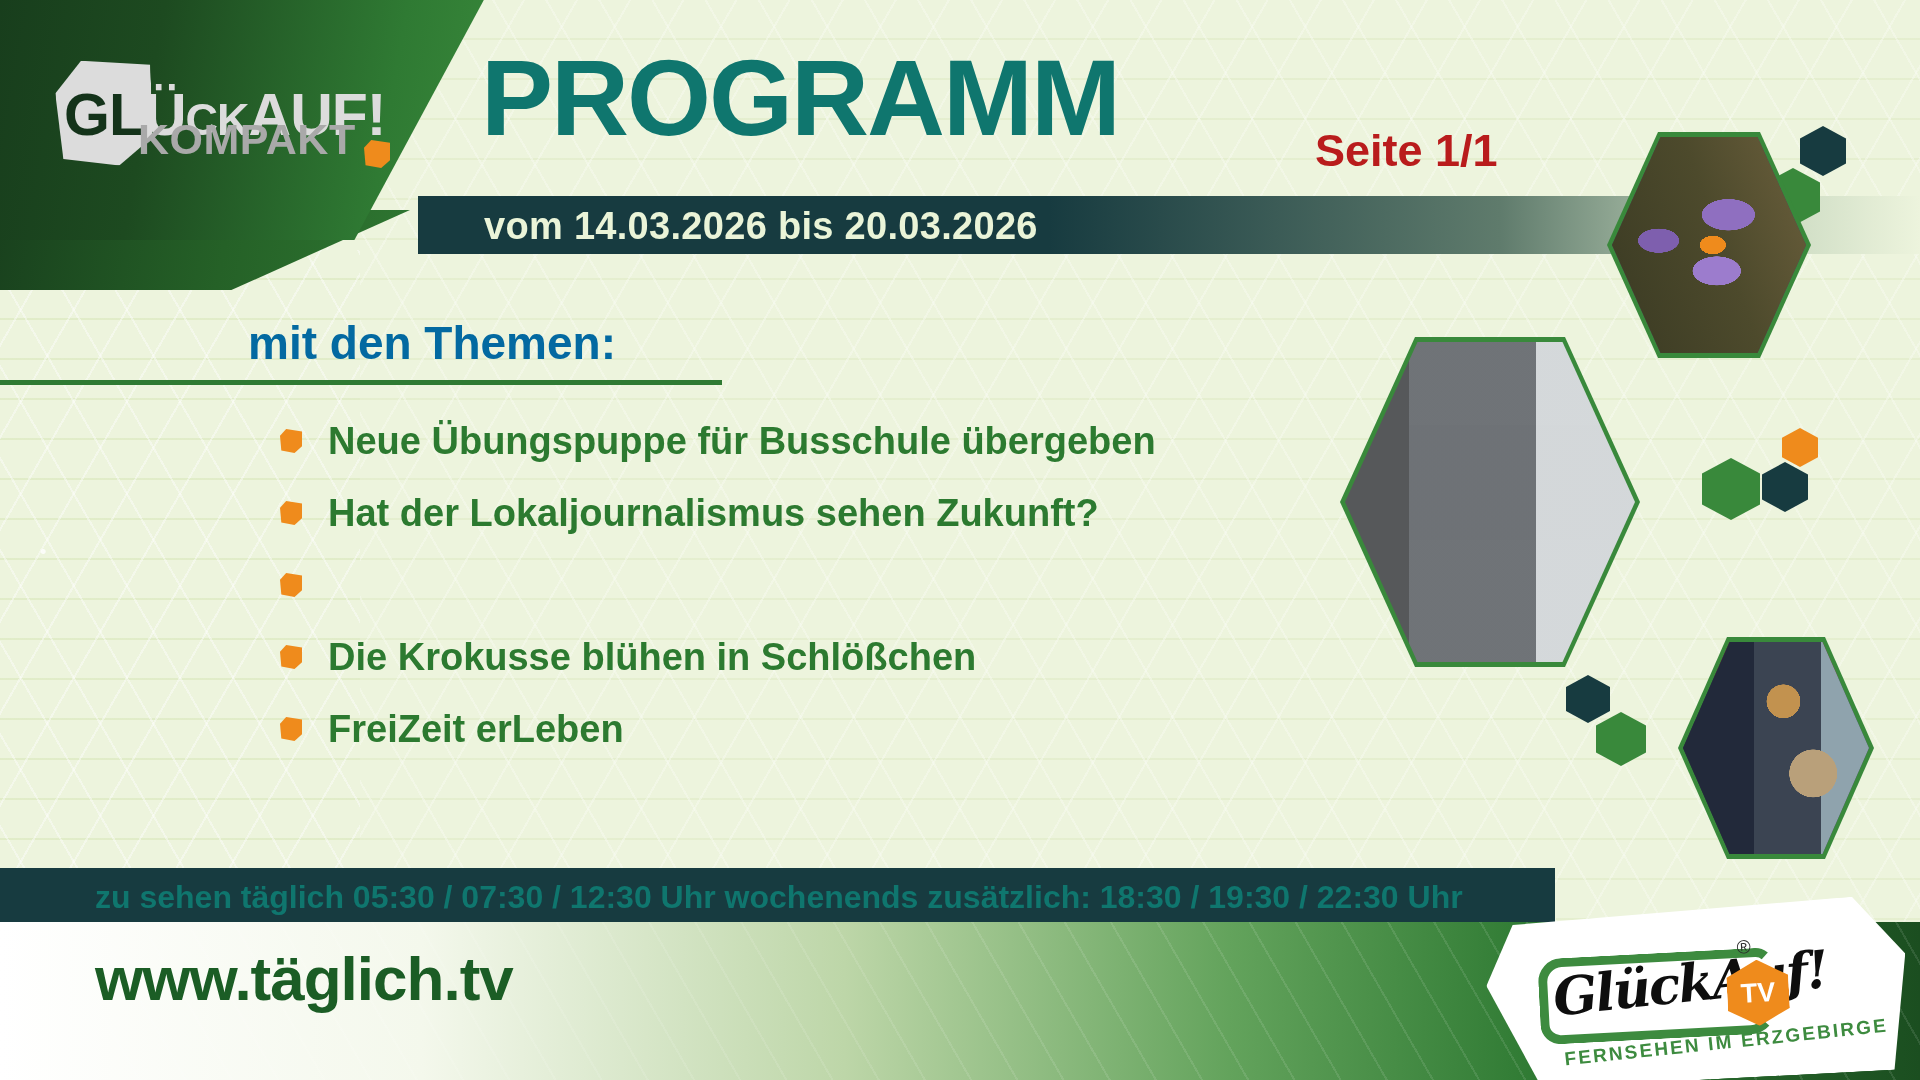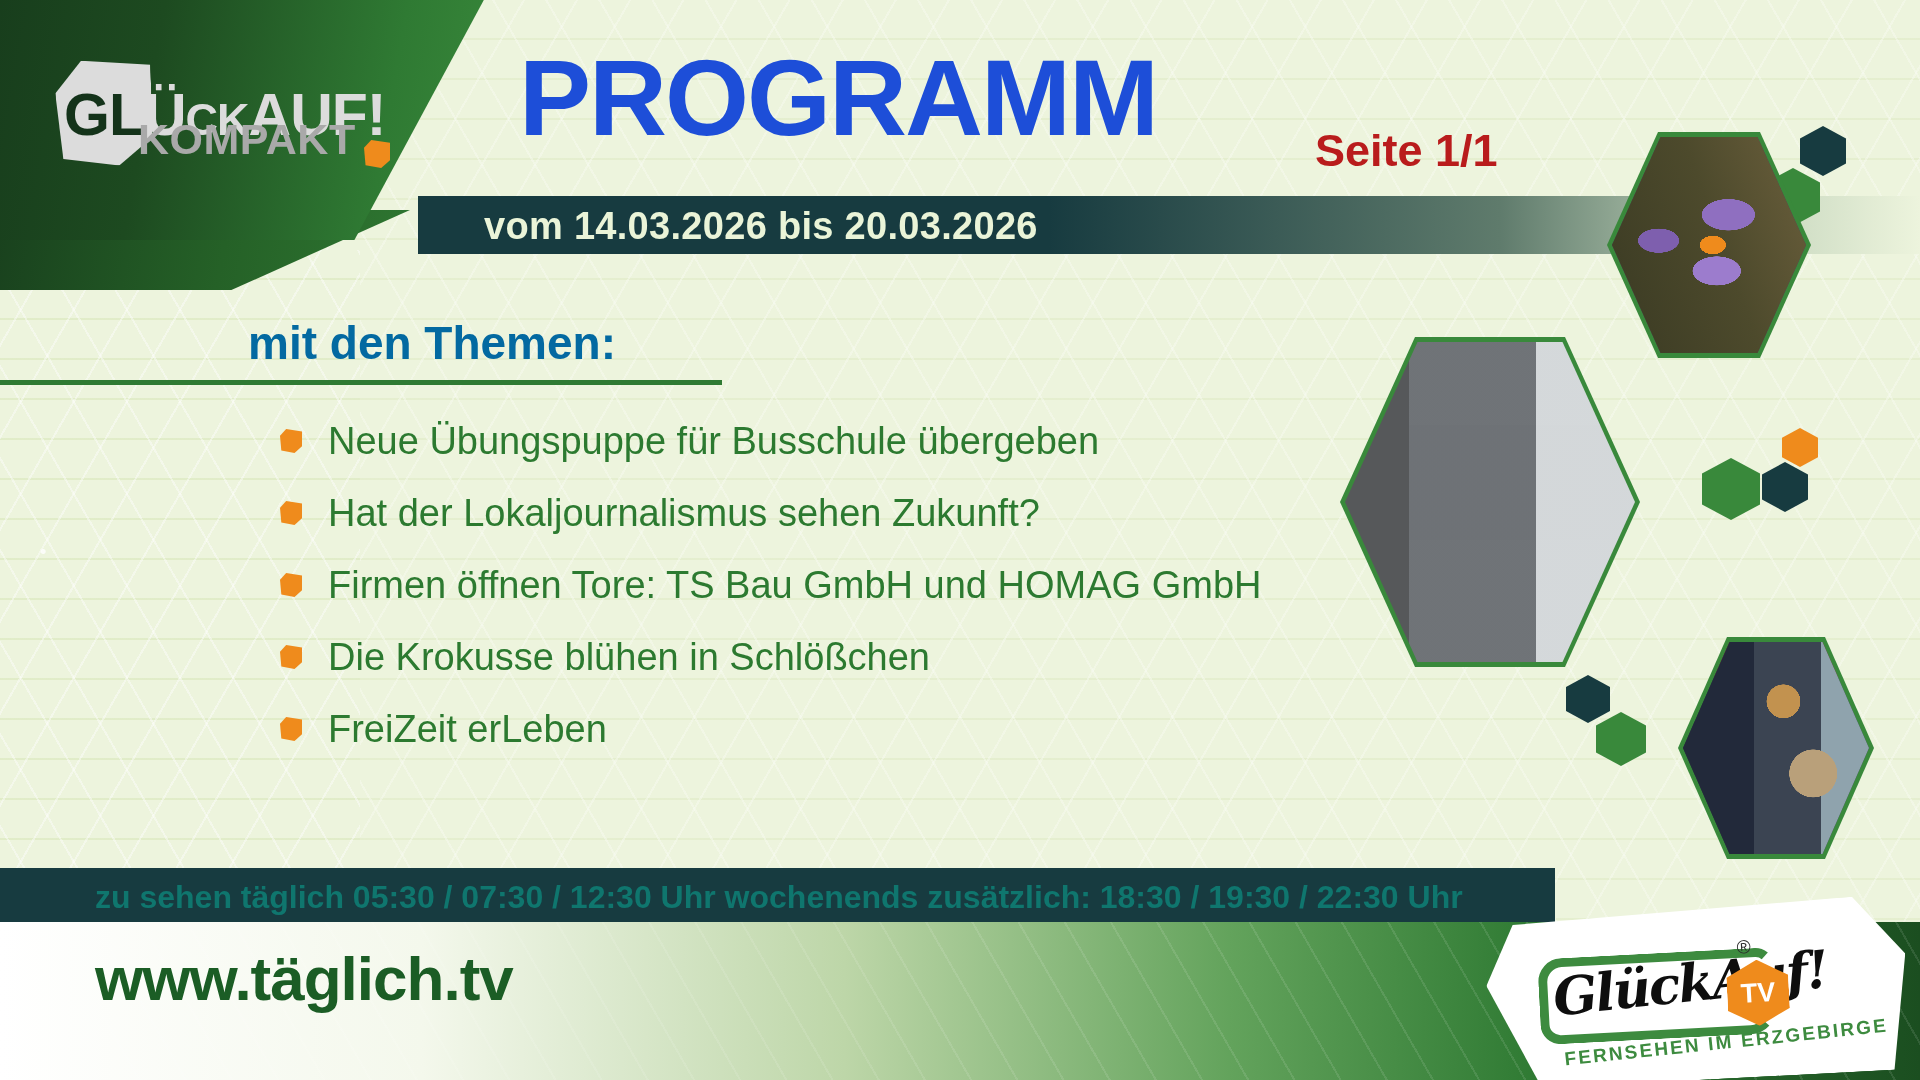--- a/index.html
+++ b/index.html
@@ -64,22 +64,21 @@
   .gl-dot{
     position:absolute; left:316px; top:98px; width:26px; height:28px;
     background:#ef8b1c;
     clip-path:polygon(28% 0,100% 10%,100% 72%,66% 100%,6% 90%,0 28%);
   }
 
   
   .programm{
     position:absolute; left:481px; top:44px;
     font-size:108px; font-weight:800; letter-spacing:-2px; line-height:1;
-    color:#1d4ed8;
-    margin-left:38px;
+    color:#0f766e;
   }
   .seite{
     position:absolute; left:1315px; top:128px;
     font-size:45px; font-weight:700; color:#b91c1c; line-height:1;
   }
 
   
   .datebar{
     position:absolute; left:418px; top:196px; width:1502px; height:58px;
     background:linear-gradient(90deg,#173b40 0%, #173b40 42%, #5f7b6c 72%, #c3d4bb 88%, #edf4dd 100%);
@@ -99,21 +98,21 @@
   }
   .topics{ position:absolute; left:280px; top:405px; width:1100px; }
   .topic{
     display:flex; align-items:center; height:72px;
   }
   .topic .bullet{
     width:22px; height:24px; background:#ef8b1c; flex:0 0 22px; margin-right:26px;
     clip-path:polygon(28% 0,100% 10%,100% 72%,66% 100%,6% 90%,0 28%);
   }
   .topic .label{
-    font-size:38px; font-weight:400; color:#2c7a30; white-space:nowrap; line-height:1;
+    font-size:38px; font-weight:700; color:#2c7a30; white-space:nowrap; line-height:1;
   }
 
   
   .hexphoto{
     position:absolute;
     clip-path:polygon(50% 0,100% 25%,100% 75%,50% 100%,0 75%,0 25%);
     background:#39893b; padding:5px;
   }
   .hexphoto .inner{
     width:100%; height:100%;
@@ -242,21 +241,20 @@
     <div class="topic">
       <span class="bullet"></span>
       <span class="label">Neue Übungspuppe für Busschule übergeben</span>
     </div>
     <div class="topic">
       <span class="bullet"></span>
       <span class="label">Hat der Lokaljournalismus sehen Zukunft?</span>
     </div>
     <div class="topic">
       <span class="bullet"></span>
-      <span class="label">Firmen öffnen Tore: TS Bau GmbH und HOMAG GmbH</span>
     </div>
     <div class="topic">
       <span class="bullet"></span>
       <span class="label">Die Krokusse blühen in Schlößchen</span>
     </div>
     <div class="topic">
       <span class="bullet"></span>
       <span class="label">FreiZeit erLeben</span>
     </div>
   </div>

